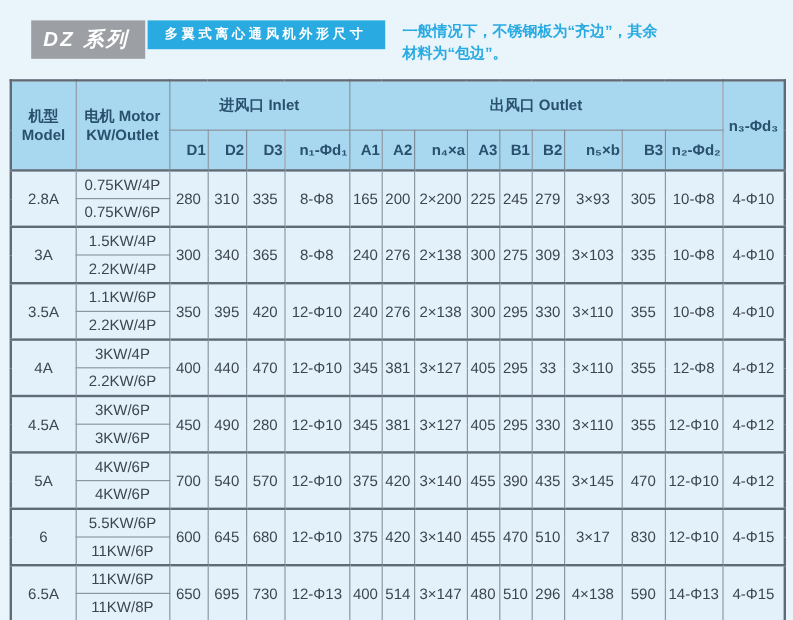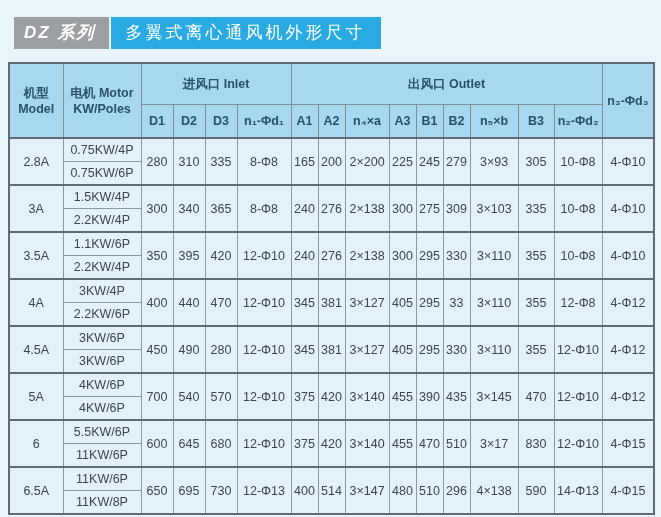--- a/index.html
+++ b/index.html
@@ -7,38 +7,39 @@
     width:661px; height:517px;
     background:#e9f4fb;
     font-family:"Liberation Sans", sans-serif;
     overflow:hidden;
     position:relative;
   }
   .topbar {
     display:flex;
     align-items:flex-start;
     padding:17px 6px 0 14px;
+    margin-left:12px;
   }
   .series-badge {
     background:#9c9fa3;
     color:#ffffff;
     font-style:italic;
     font-weight:bold;
     font-size:17px;
     letter-spacing:2px;
     padding:4px 14px 5px 10px;
     position:relative;
     z-index:2;
     white-space:nowrap;
   }
   .title-badge {
     background:#29abe2;
     color:#ffffff;
-    font-weight:normal;
-    font-size:17px;
+    font-weight:bold;
+    font-size:11px;
     letter-spacing:3px;
     padding:4px 16px 5px 14px;
     margin-left:2px;
     white-space:nowrap;
   }
   .note {
     color:#29abe2;
     font-weight:bold;
     font-size:12.5px;
     line-height:1.4;
@@ -61,37 +62,41 @@
     padding:1px 1px;
   }
   table.spec thead th {
     background:#a7d8f0;
     color:#2a506e;
     font-size:12.5px;
     font-weight:bold;
     border:1px solid #7f8e9a;
   }
   table.spec thead tr.h1 th { height:38px; }
-  table.spec thead tr.h2 th { height:30px; }
+  table.spec thead tr.h2 th { height:30px;text-align:right; }
   table.spec tbody td {
     background:#e3f1fa;
     color:#3c4550;
     font-size:12.5px;
     border:1px solid #8a98a4;
     height:20px;
   }
   table.spec tbody tr.group-first td { border-top:2px solid #5f6c77; }
   table.spec thead tr.h2 th { border-bottom:2px solid #5f6c77; }
 </style>
 </head>
 <body>
 
 <div class="topbar">
   <div class="series-badge">DZ 系列</div>
   <div class="title-badge">多翼式离心通风机外形尺寸</div>
+  <div class="note">
+    <div>一般情况下，不锈钢板为“齐边”，其余</div>
+    <div>材料为“包边”。</div>
+  </div>
 </div>
 
 <div class="spec-table-wrap">
   <table class="spec">
     <colgroup>
       <col style="width:54px">
         <col style="width:78px">
       <col style="width:32px">
         <col style="width:32px">
         <col style="width:32px">
@@ -108,21 +113,21 @@
         <col style="width:52px">
     </colgroup>
     <thead>
       <tr class="h1">
         <th rowspan="2">
           <div>机型</div>
           <div>Model</div>
         </th>
         <th rowspan="2">
           <div>电机 Motor</div>
-          <div>KW/Poles</div>
+          <div>KW/Outlet</div>
         </th>
         <th colspan="4">进风口 Inlet</th>
         <th colspan="9">出风口 Outlet</th>
         <th rowspan="2">n₃-Φd₃</th>
       </tr>
       <tr class="h2">
         <th>D1</th>
         <th>D2</th>
         <th>D3</th>
         <th>n₁-Φd₁</th>

